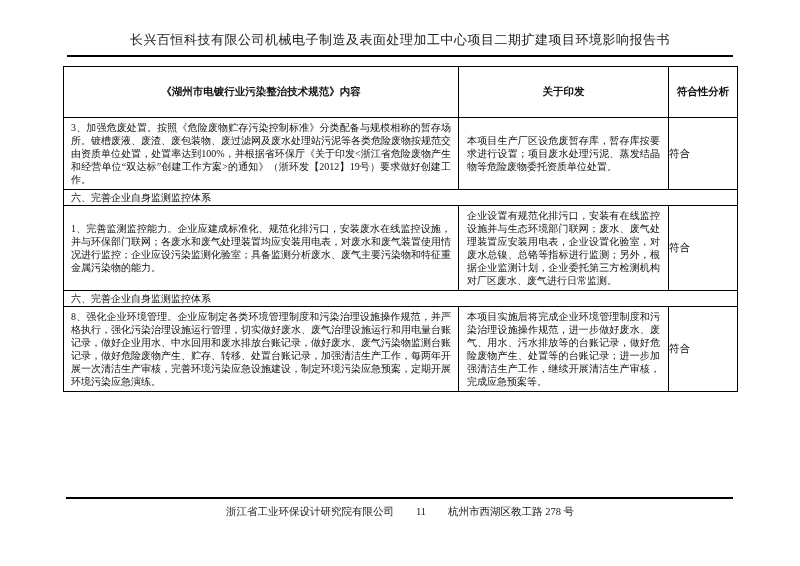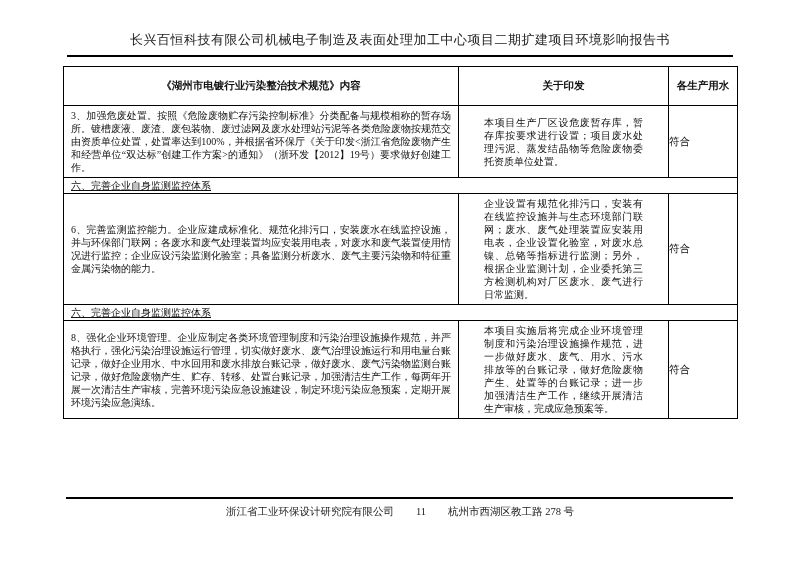--- a/index.html
+++ b/index.html
@@ -22,29 +22,29 @@
   table.compliance {
     position: absolute; top: 66px; left: 63px; width: 674px;
     border-collapse: collapse; table-layout: fixed;
     font-size: 10px; color: #111;
   }
   table.compliance th, table.compliance td {
     border: 1px solid #000; vertical-align: middle;
   }
   table.compliance th {
     font-size: 10.5px; font-weight: bold; text-align: center;
-    height: 22px; padding: 12px 4px;
+    height: 22px; padding: 18px 4px;
   }
   col.c1 { width: 395px; }
   col.c2 { width: 210px; }
   col.c3 { width: 69px; }
   td.req  { text-align: justify; padding: 3px 7px; line-height: 13px; }
-  td.proj { text-align: justify; padding: 3px 25px; line-height: 13px; }
+  td.proj { text-align: justify; padding: 3px 8px; line-height: 13px; }
   td.comp { text-align: left; font-size: 10.5px; }
-  td.section { padding: 1px 7px; line-height: 13px; height: 15px; text-align: left; text-decoration: underline; }
+  td.section { padding: 1px 7px; line-height: 13px; height: 15px; text-align: left; }
   tr.r-tall  td { height: 68px; }
   tr.r-mid   td { height: 54px; }
   tr.r-big   td { height: 84px; }
   .footer-rule {
     position: absolute; top: 497px; left: 66px; width: 667px;
     height: 2px; background: #000;
   }
   .doc-footer {
     position: absolute; top: 505px; left: 0; width: 100%;
     display: flex; justify-content: center; align-items: baseline;
@@ -61,35 +61,35 @@
 <table class="compliance">
   <colgroup>
       <col class="c1">
       <col class="c2">
       <col class="c3">
     </colgroup>
   <tbody>
     <tr>
       <th>《湖州市电镀行业污染整治技术规范》内容</th>
       <th>关于印发</th>
-      <th>各生产用水</th>
+      <th>符合性分析</th>
     </tr>
 
     <tr class="r-tall">
       <td class="req">3、加强危废处置。按照《危险废物贮存污染控制标准》分类配备与规模相称的暂存场所。镀槽废液、废渣、废包装物、废过滤网及废水处理站污泥等各类危险废物按规范交由资质单位处置，处置率达到100%，并根据省环保厅《关于印发&lt;浙江省危险废物产生和经营单位“双达标”创建工作方案&gt;的通知》（浙环发【2012】19号）要求做好创建工作。</td>
       <td class="proj">本项目生产厂区设危废暂存库，暂存库按要求进行设置；项目废水处理污泥、蒸发结晶物等危险废物委托资质单位处置。</td>
       <td class="comp">符合</td>
     </tr>
 
     <tr>
       <td class="section" colspan="3">六、完善企业自身监测监控体系</td>
     </tr>
 
     <tr class="r-big">
-      <td class="req">6、完善监测监控能力。企业应建成标准化、规范化排污口，安装废水在线监控设施，并与环保部门联网；各废水和废气处理装置均应安装用电表，对废水和废气装置使用情况进行监控；企业应设污染监测化验室；具备监测分析废水、废气主要污染物和特征重金属污染物的能力。</td>
+      <td class="req">1、完善监测监控能力。企业应建成标准化、规范化排污口，安装废水在线监控设施，并与环保部门联网；各废水和废气处理装置均应安装用电表，对废水和废气装置使用情况进行监控；企业应设污染监测化验室；具备监测分析废水、废气主要污染物和特征重金属污染物的能力。</td>
       <td class="proj">企业设置有规范化排污口，安装有在线监控设施并与生态环境部门联网；废水、废气处理装置应安装用电表，企业设置化验室，对废水总镍、总铬等指标进行监测；另外，根据企业监测计划，企业委托第三方检测机构对厂区废水、废气进行日常监测。</td>
       <td class="comp">符合</td>
     </tr>
 
 
     <tr>
       <td class="section" colspan="3">六、完善企业自身监测监控体系</td>
     </tr>
 
     <tr class="r-tall">

